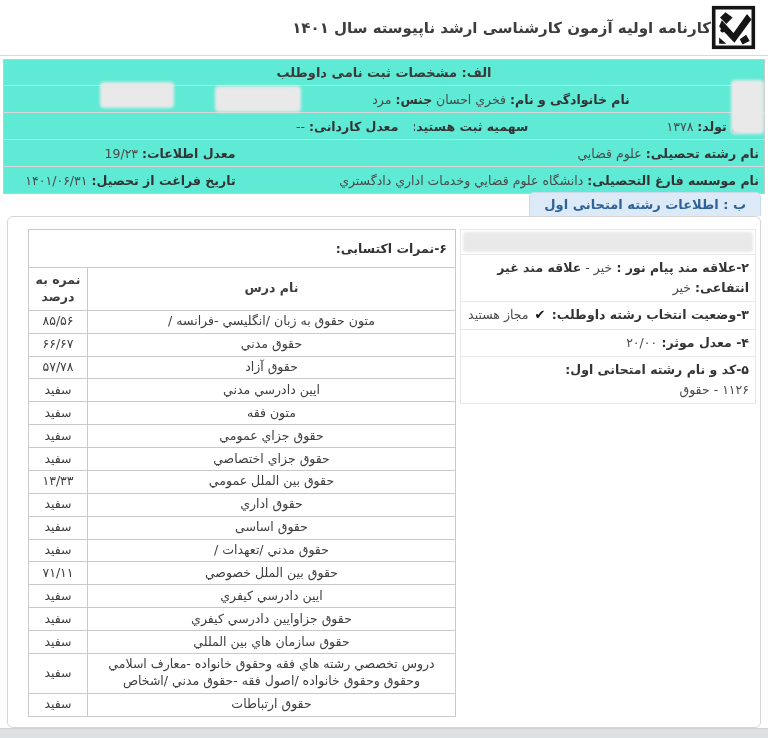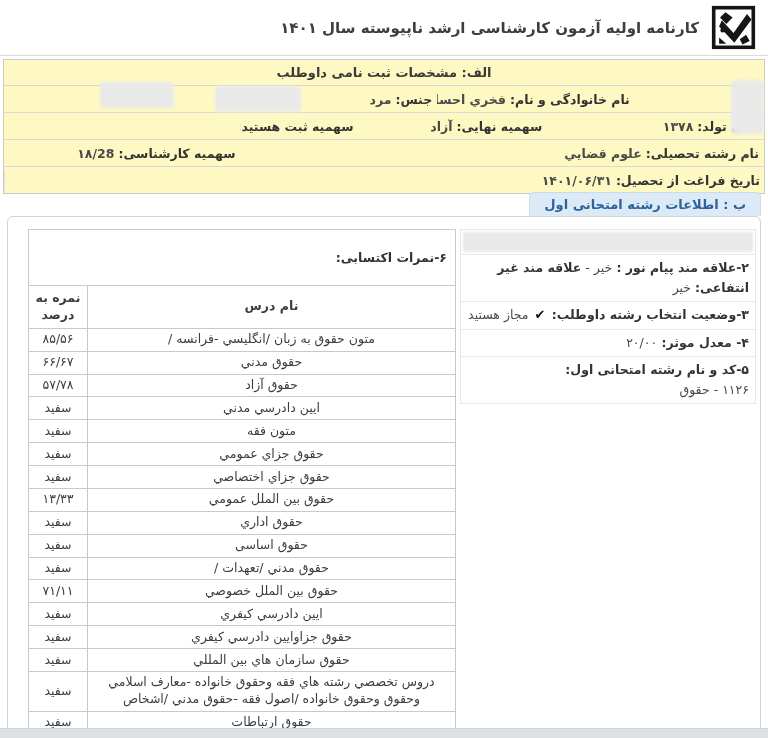--- a/index.html
+++ b/index.html
@@ -4,34 +4,34 @@
 <style>
   html,body{margin:0;padding:0;}
   body{
     width:768px;height:738px;position:relative;overflow:hidden;
     background:#ffffff;color:#3a3a3a;
     font-family:"DejaVu Sans",sans-serif;
     direction:rtl;
   }
   
   .hdr{height:55px;padding:0 12px;border-bottom:1px solid #dadada;
-       display:flex;align-items:center;gap:12px;}
+       display:flex;align-items:center;}
   .hdr .logo{width:45px;height:45px;flex:0 0 45px;}
   .hdr .title{font-size:15px;font-weight:bold;color:#3d3d3d;}
   
-  .sec-a{margin:3px 3px 0;border:1px solid #c9c9c9;font-size:12.5px;background:#fef9c3;}
+  .sec-a{margin:3px 3px 0;border:1px solid #c9c9c9;font-size:12.5px;background:#5eead4;}
   .sec-a .sec-title{text-align:center;font-weight:bold;font-size:13px;
         padding:5px 0;border-bottom:1px solid #d6d6d6;}
   .row{display:flex;border-bottom:1px solid #d9d9d9;min-height:26px;align-items:center;}
   .row:last-child{border-bottom:none;}
   .cell{padding:3px 5px;box-sizing:border-box;white-space:nowrap;overflow:hidden;}
   .cell + .cell{border-left:0;}
   .vline{border-left:1px solid #e3e3e3;}
   .lbl{font-weight:bold;color:#333;}
-  .val{font-weight:bold;color:#4a4a4a;}
+  .val{font-weight:normal;color:#4a4a4a;}
   .c-blurzone{flex:0 0 17%;}
   .c-name{flex:0 0 26%;}
   .c-gender{flex:0 0 14%;}
   .c-rest{flex:1 1 auto;}
   .c-birth{flex:0 0 26%;}
   .c-fq{flex:0 0 23%;padding-right:24px;}
   .c-rq{flex:0 0 20%;padding-right:38px;}
   .c-kg{flex:1 1 auto;padding-right:16px;}
   .c-wide{flex:0 0 69%;}
   .c-narrow{flex:1 1 auto;padding-right:4px;}
@@ -51,21 +51,21 @@
   
   .info-col{flex:0 0 294px;border:1px solid #e8e8e8;font-size:12.5px;background:#fff;}
   .info-blur{height:20px;margin:2px;background:#e9e9e9;border-radius:3px;filter:blur(1.2px);}
   .info-item{border-top:1px solid #e8e8e8;padding:3px 6px;line-height:1.6;color:#3c3c3c;}
   .info-item .b{font-weight:bold;color:#333;}
   .info-item .r{font-weight:normal;color:#4a4a4a;}
   .check{color:#111;font-size:13px;padding:0 2px;}
   
   .table-wrap{flex:0 0 428px;margin-right:4px;margin-left:auto;}
   .tbl-title{border:1px solid #c9c9c9;font-weight:bold;font-size:12.5px;
-             padding:20px 8px;background:#fff;color:#333;}
+             padding:11px 8px;background:#fff;color:#333;}
   table.scores{width:100%;border-collapse:collapse;font-size:12.5px;margin-top:-1px;
                table-layout:fixed;}
   table.scores th,table.scores td{border:1px solid #c9c9c9;text-align:center;
                padding:2.5px 4px;color:#3d3d3d;line-height:1.35;}
   table.scores th{font-weight:bold;padding:4px 2px;}
   th.score-col,td.score{width:54px;}
   
   .bottom-bar{position:absolute;left:0;bottom:0;width:100%;height:9px;
               background:#dde1e4;border-top:1px solid #cfd3d6;}
 </style>
@@ -98,42 +98,46 @@
       <span class="val">مرد</span>
     </div>
     <div class="cell c-rest vline"></div>
   </div>
 
   <div class="row">
     <div class="cell c-birth">
       <span class="lbl">سال تولد:</span>
       <span class="val">۱۳۷۸</span>
     </div>
-    <div class="cell c-fq vline">
-      <span class="lbl">سهمیه نهایی:</span>
-      <span class="val">آزاد</span>
-    </div>
     <div class="cell c-rq vline">
       <span class="lbl">سهمیه ثبت هستید:</span>
       <span class="val">آزاد</span>
     </div>
+    <div class="cell c-kg vline">
+      <span class="lbl">معدل کاردانی:</span>
+      <span class="val">--</span>
+    </div>
   </div>
 
   <div class="row">
     <div class="cell c-wide">
       <span class="lbl">نام رشته تحصیلی:</span>
       <span class="val">علوم قضايي</span>
     </div>
     <div class="cell c-narrow vline">
-      <span class="lbl">سهمیه کارشناسی:</span>
-      <span class="val">۱۸/28</span>
-    </div>
-  </div>
-
-  <div class="row">
+      <span class="lbl">معدل اطلاعات:</span>
+      <span class="val">19/۲۳</span>
+    </div>
+  </div>
+
+  <div class="row">
+    <div class="cell c-wide">
+      <span class="lbl">نام موسسه فارغ التحصیلی:</span>
+      <span class="val">دانشگاه علوم قضايي وخدمات اداري دادگستري</span>
+    </div>
     <div class="cell c-narrow vline">
       <span class="lbl">تاریخ فراغت از تحصیل:</span>
       <span class="val">۱۴۰۱/۰۶/۳۱</span>
     </div>
   </div>
 </div>
 
 <div class="patch patch-a"></div>
 <div class="patch patch-b"></div>
 <div class="patch patch-c"></div>

